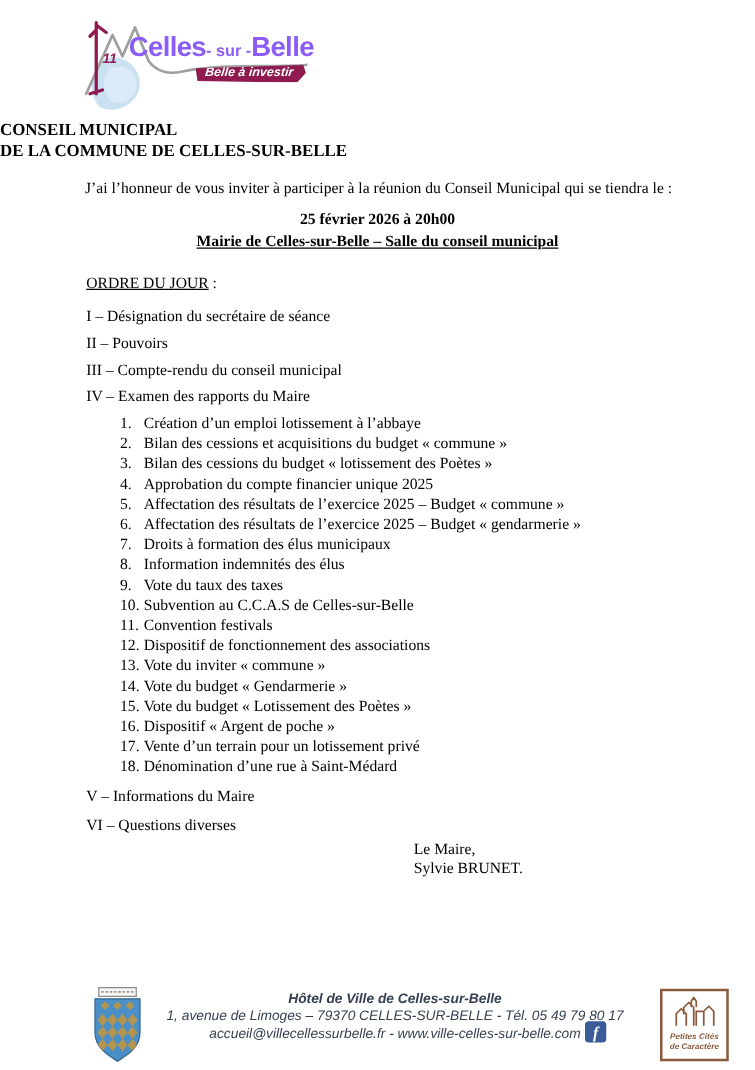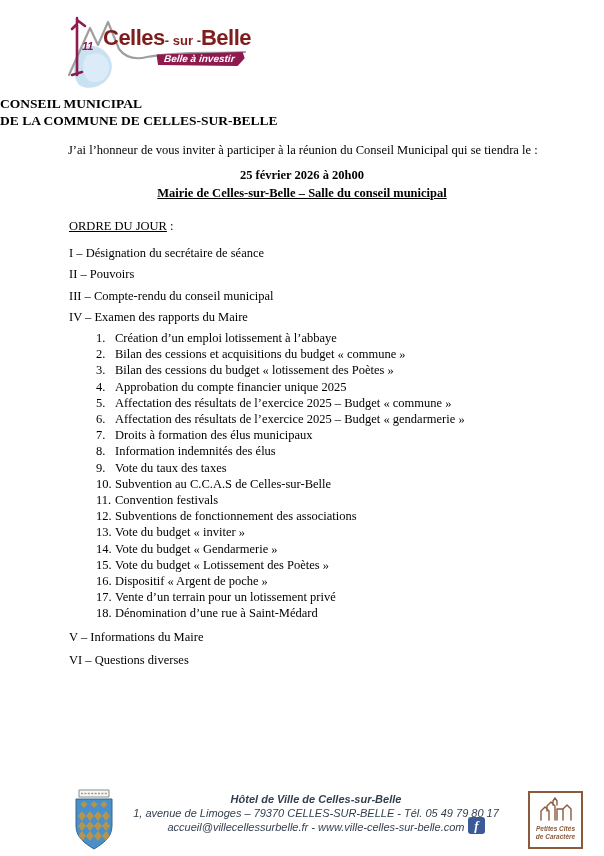--- a/index.html
+++ b/index.html
@@ -7,21 +7,21 @@
   body {
     width:604px; height:856px; position:relative; overflow:hidden;
     font-family:"Liberation Serif", serif; color:#000;
   }
   .page { position:absolute; inset:0; background:#ffffff; }
 
   
   .logo { position:absolute; left:67px; top:13px; width:210px; height:80px; }
   .logo-graphic { position:absolute; left:0; top:0; }
   .brand { position:absolute; left:36px; top:12px; white-space:nowrap;
-           font-family:"Liberation Sans", sans-serif; color:#7f1d1d; }
+           font-family:"Liberation Sans", sans-serif; color:#8b5cf6; }
   .brand-big { font-size:22px; font-weight:bold; letter-spacing:-0.5px; }
   .brand-small { font-size:13px; font-weight:bold; }
   .tagline {
     position:absolute; left:89px; top:39px;
     background:#8e1a4f; color:#ffffff;
     font-family:"Liberation Sans", sans-serif; font-style:italic; font-weight:bold;
     font-size:10px; padding:1px 10px 2px 8px; transform:skewX(-6deg);
     clip-path:polygon(0 18%, 97% 0, 100% 45%, 93% 100%, 3% 92%);
   }
 
@@ -129,24 +129,24 @@
     <li>
         <span>Vote du taux des taxes</span>
       </li>
     <li>
         <span>Subvention au C.C.A.S de Celles-sur-Belle</span>
       </li>
     <li>
         <span>Convention festivals</span>
       </li>
     <li>
-        <span>Subventions de fonctionnement des associations</span>
-      </li>
-    <li>
-        <span>Vote du budget « inviter »</span>
+        <span>Dispositif de fonctionnement des associations</span>
+      </li>
+    <li>
+        <span>Vote du inviter « commune »</span>
       </li>
     <li>
         <span>Vote du budget « Gendarmerie »</span>
       </li>
     <li>
         <span>Vote du budget « Lotissement des Poètes »</span>
       </li>
     <li>
         <span>Dispositif « Argent de poche »</span>
       </li>
@@ -156,20 +156,24 @@
     <li>
         <span>Dénomination d’une rue à Saint-Médard</span>
       </li>
   </ol>
 
   <div class="roman-after">
     <div>V – Informations du Maire</div>
     <div>VI – Questions diverses</div>
   </div>
 
+  <div class="signature">
+    <div>Le Maire,</div>
+    <div>Sylvie BRUNET.</div>
+  </div>
 
   <div class="footer">
     <svg class="shield" width="44" height="62" viewBox="0 0 44 62">
       <path d="M7,1 h30 v7 h-30 z" fill="#f6f6f2" stroke="#8a8a8a" stroke-width="1"></path>
       <path d="M9,4.5 h26" stroke="#9a9a9a" stroke-width="1.4" stroke-dasharray="2,1.4"></path>
       <defs>
         <clipPath id="shieldclip">
           <path d="M4,10 h36 v27 c0,12 -10,18 -18,23 c-8,-5 -18,-11 -18,-23 z"></path>
         </clipPath>
       </defs>

